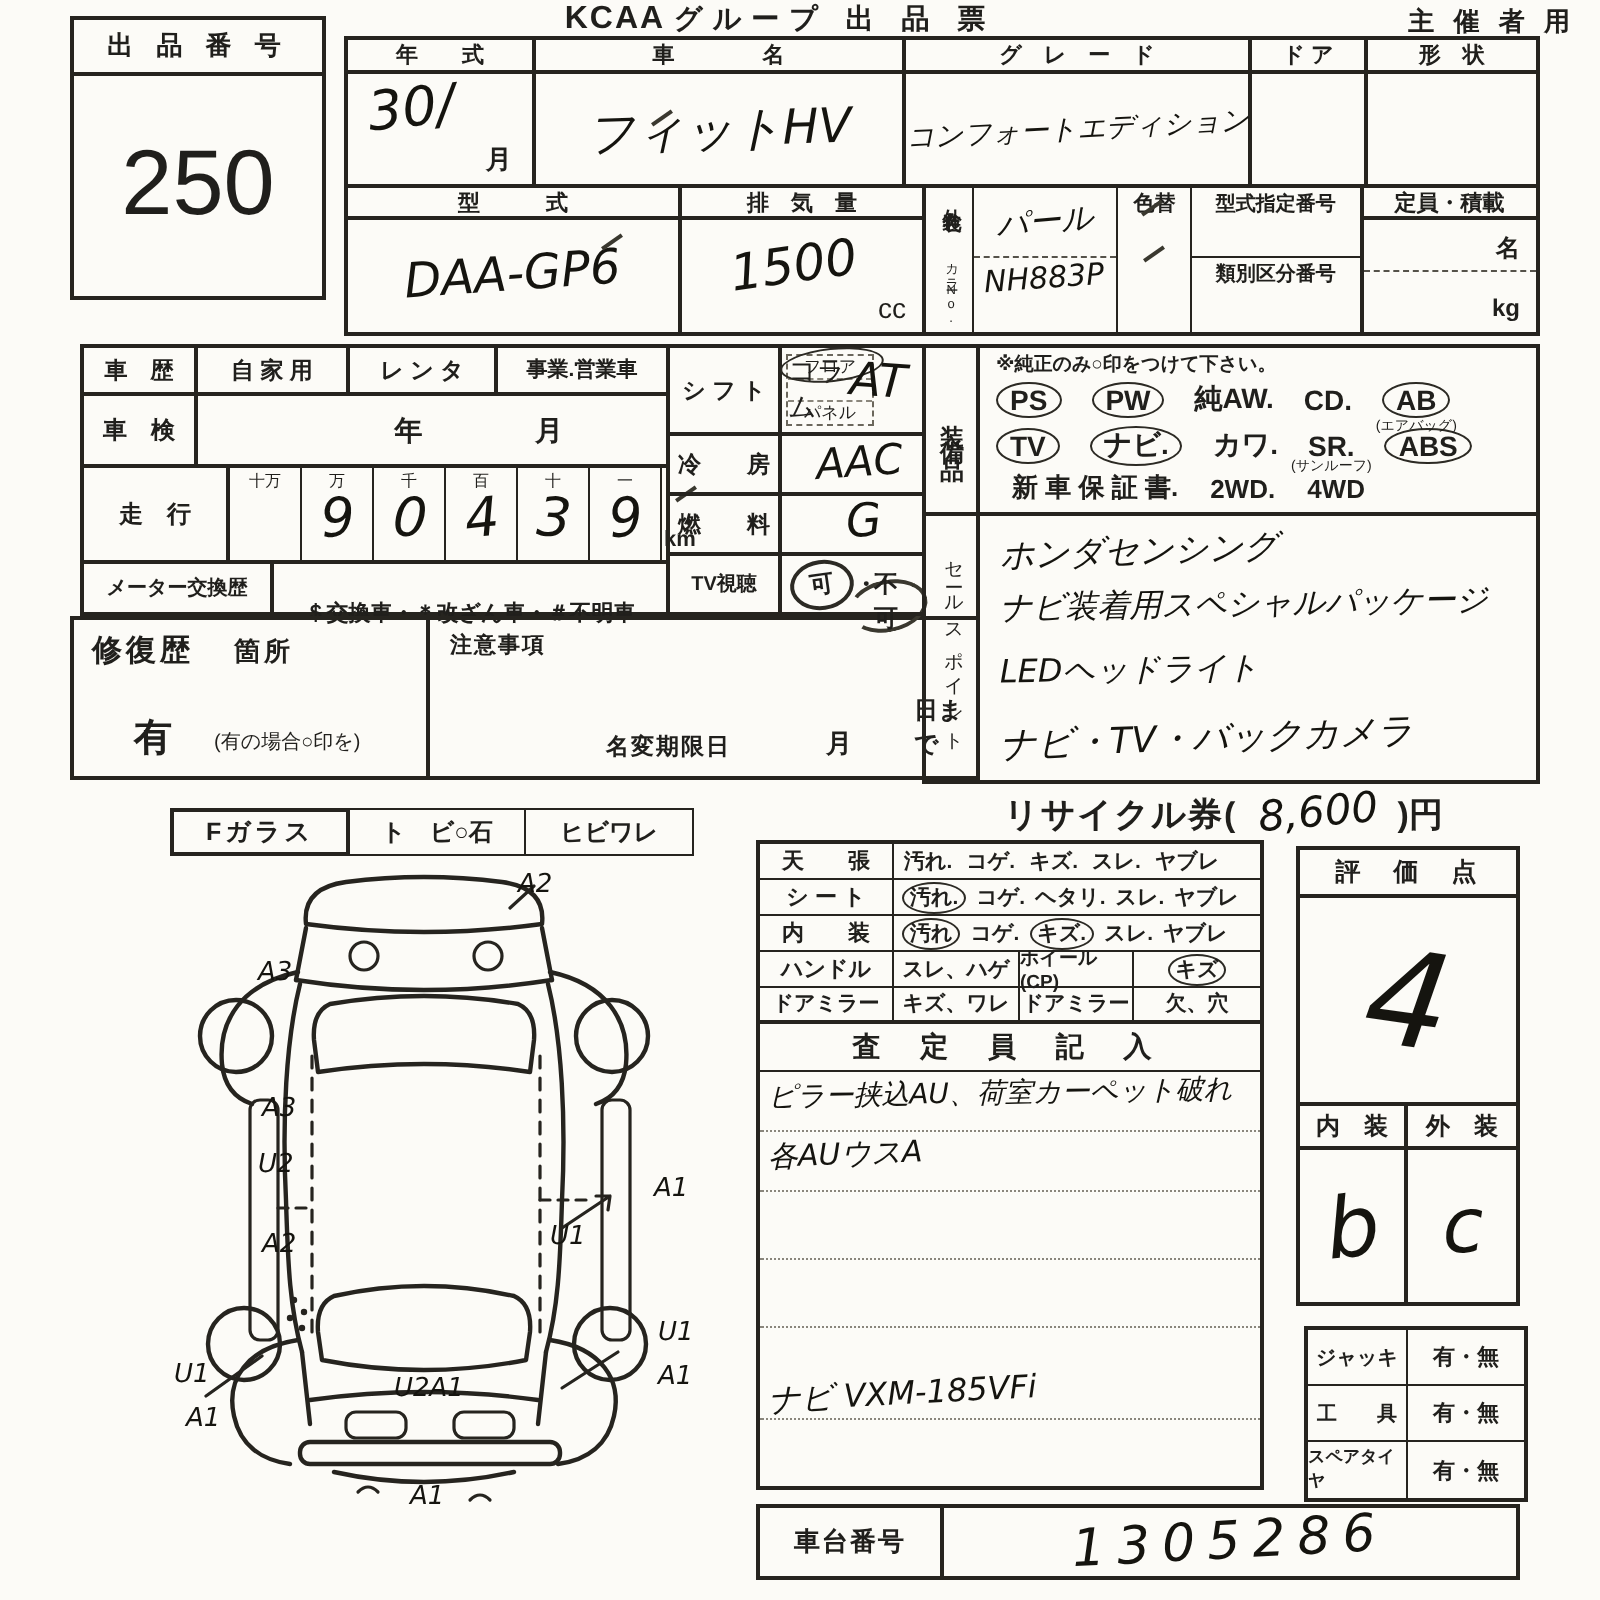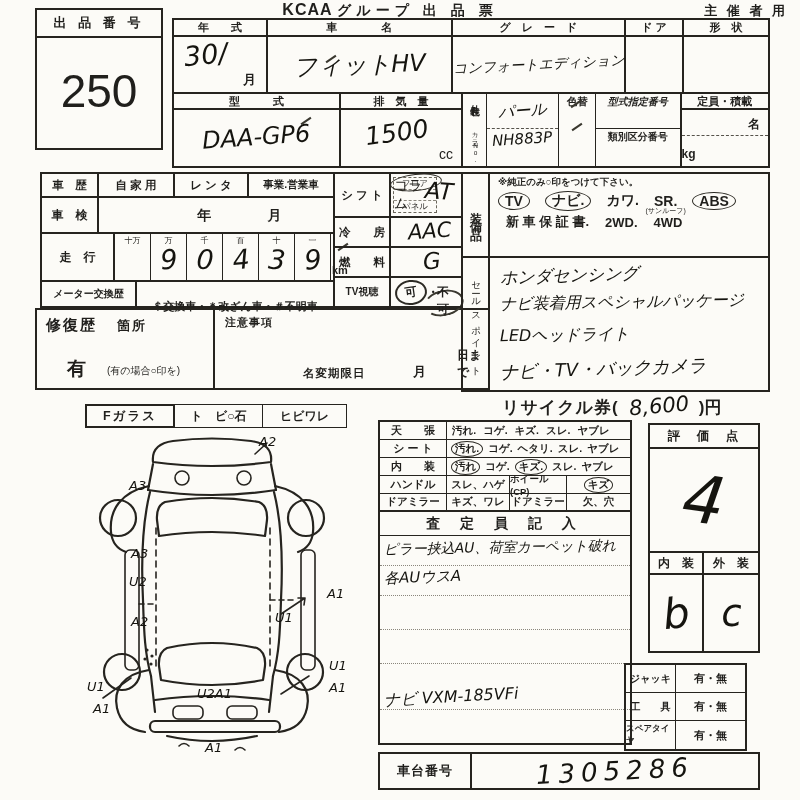--- a/index.html
+++ b/index.html
@@ -104,32 +104,32 @@
             <span class="hw" style="font-size:15px;transform:rotate(-4deg);">NH883P</span>
           </div>
         </div>
       </div>
       <div class="br1" style="width:37px;position:relative;">
         <div class="ctr bold" style="height:16px;font-size:10.5px;">色替</div>
         <div class="slash" style="left:12px;top:32px;"></div>
       </div>
       <div class="br" style="width:86px;">
         <div class="bb1" style="height:35px;">
-          <div class="ctr bold" style="font-size:10px;padding-top:1px;font-style:italic;">型式指定番号</div>
+          <div class="ctr bold" style="font-size:10px;padding-top:1px;">型式指定番号</div>
         </div>
         <div style="height:19px;">
           <div class="ctr bold" style="font-size:10px;padding-top:1px;">類別区分番号</div>
         </div>
       </div>
       <div style="width:87px;">
         <div class="ctr bb bold" style="height:16px;font-size:11px;">定員・積載</div>
         <div class="dash-b" style="height:26px;display:flex;align-items:flex-end;justify-content:flex-end;padding:0 8px 2px 0;">
           <span class="bold" style="font-size:12px;">名</span>
         </div>
-        <div style="height:28px;display:flex;align-items:flex-end;padding:0 8px 3px 0;">
+        <div style="height:28px;display:flex;align-items:flex-end;justify-content:flex-end;padding:0 8px 3px 0;">
           <span class="bold" style="font-size:12px;">kg</span>
         </div>
       </div>
     </div>
   </div>
 
   <div class="r bd" style="left:40px;top:172px;width:295px;height:136px;">
     <div class="flex bb" style="height:24px;">
       <div class="ctr br bold" style="width:57px;font-size:11.5px;">車　歴</div>
       <div class="ctr br bold" style="width:76px;font-size:11.5px;">自 家 用</div>
@@ -232,20 +232,27 @@
       </div>
     </div>
   </div>
 
   <div class="r bd flex" style="left:461px;top:172px;width:309px;height:86px;">
     <div class="ctr br" style="width:27px;">
       <span class="vert bold" style="font-size:12px;letter-spacing:9px;">装備品</span>
     </div>
     <div style="flex:1;padding:2px 8px;">
       <div class="bold" style="font-size:9.5px;">※純正のみ○印をつけて下さい。</div>
+      <div class="flex" style="gap:15px;align-items:center;height:22px;font-size:14px;font-weight:bold;">
+        <span class="circ">PS</span>
+        <span class="circ">PW</span>
+        <span>純AW.</span>
+        <span>CD.</span>
+        <span class="circ" style="position:relative;"><span>AB</span><span style="position:absolute;top:16px;left:50%;transform:translateX(-50%);font-size:7px;font-weight:normal;white-space:nowrap;">(エアバッグ)</span></span>
+      </div>
       <div class="flex" style="gap:15px;align-items:center;height:23px;font-size:14px;font-weight:bold;">
         <span class="circ">TV</span>
         <span class="circ">ナビ.</span>
         <span>カワ.</span>
         <span style="position:relative;"><span>SR.</span><span style="position:absolute;top:13px;left:50%;transform:translateX(-50%);font-size:7px;font-weight:normal;white-space:nowrap;">(サンルーフ)</span></span>
         <span class="circ">ABS</span>
       </div>
       <div class="flex" style="gap:16px;align-items:center;height:20px;font-size:13px;font-weight:bold;padding-left:8px;">
         <span>新 車 保 証 書.</span>
         <span>2WD.</span>
@@ -420,21 +427,21 @@
     <div class="flex" style="height:76px;">
       <div class="ctr br" style="width:50%;">
         <span class="hw" style="font-size:42px;transform:rotate(-6deg);">b</span>
       </div>
       <div class="ctr" style="width:50%;">
         <span class="hw" style="font-size:38px;transform:rotate(-3deg);">c</span>
       </div>
     </div>
   </div>
 
-  <div class="r bd" style="left:624px;top:663px;width:123px;height:88px;">
+  <div class="r bd" style="left:652px;top:663px;width:112px;height:88px;">
     <div class="flex bb1" style="height:28px;">
       <div class="ctr br1 bold" style="width:50px;font-size:10px;">ジャッキ</div>
       <div class="ctr bold" style="flex:1;font-size:11px;">有・無</div>
     </div>
     <div class="flex bb1" style="height:28px;">
       <div class="ctr br1 bold" style="width:50px;font-size:10px;">工　　具</div>
       <div class="ctr bold" style="flex:1;font-size:11px;">有・無</div>
     </div>
     <div class="flex" style="height:28px;">
       <div class="ctr br1 bold" style="width:50px;font-size:8.5px;">スペアタイヤ</div>

